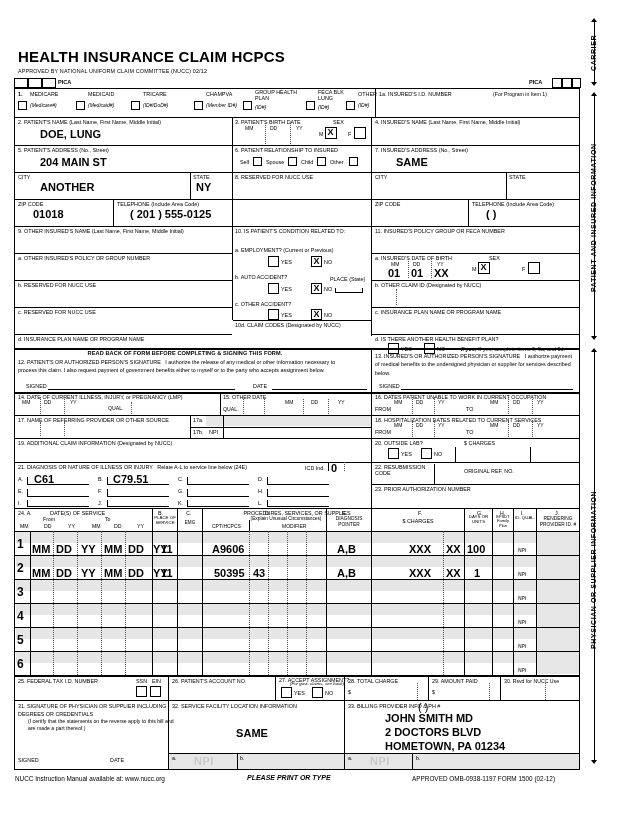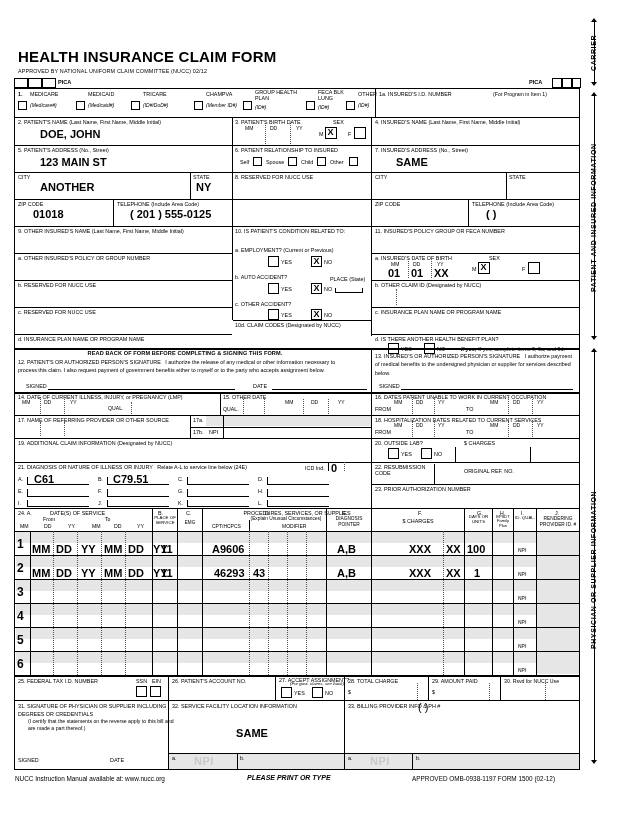--- a/index.html
+++ b/index.html
@@ -70,21 +70,21 @@
     position: absolute; font-size: 11px; font-weight: bold;
     color: #c9c9c9; letter-spacing: .5px;
   }
   .npi-sm { position: absolute; font-size: 5px; font-weight: bold; color:#555; }
 </style>
 </head>
 <body>
 
 <div class="page">
 
-  <div style="position:absolute;left:18px;top:48px;font-size:15px;font-weight:bold;letter-spacing:.2px;">HEALTH INSURANCE CLAIM FORM</div>
+  <div style="position:absolute;left:18px;top:48px;font-size:15px;font-weight:bold;letter-spacing:.2px;">HEALTH INSURANCE CLAIM HCPCS</div>
   <div style="position:absolute;left:18px;top:68px;font-size:5.4px;letter-spacing:.15px;">APPROVED BY NATIONAL UNIFORM CLAIM COMMITTEE (NUCC) 02/12</div>
 
   <div class="box" style="left:14px;top:78px;width:14px;height:10px;"></div>
   <div class="box" style="left:28px;top:78px;width:14px;height:10px;"></div>
   <div class="box" style="left:42px;top:78px;width:14px;height:10px;"></div>
   <div style="position:absolute;left:58px;top:79px;font-size:5.6px;font-weight:bold;">PICA</div>
 
   <div style="position:absolute;left:529px;top:79px;font-size:5.6px;font-weight:bold;">PICA</div>
   <div class="box" style="left:552px;top:78px;width:10px;height:10px;"></div>
   <div class="box" style="left:562px;top:78px;width:10px;height:10px;"></div>
@@ -141,21 +141,21 @@
   <div class="cb" style="left:346px;top:101px;"></div>
   <div style="position:absolute;left:358px;top:102px;font-size:5px;font-style:italic;">(ID#)</div>
 
   <div class="vl" style="left:375px;top:89px;width:1px;height:28px;"></div>
   <div style="position:absolute;left:379px;top:91px;font-size:5.4px;">1a. INSURED'S I.D. NUMBER</div>
   <div style="position:absolute;left:493px;top:91px;font-size:5.2px;">(For Program in Item 1)</div>
   <div class="val" style="position:absolute;left:382px;top:100px;"></div>
   <div class="hl" style="left:15px;top:117px;width:564px;height:1px;"></div>
 
   <div style="position:absolute;left:18px;top:119px;font-size:5.4px;">2. PATIENT'S NAME (Last Name, First Name, Middle Initial)</div>
-  <div class="val" style="position:absolute;left:40px;top:128px;">DOE, JOHN</div>
+  <div class="val" style="position:absolute;left:40px;top:128px;">DOE, LUNG</div>
   <div class="vl" style="left:232px;top:117px;width:1px;height:28px;"></div>
 
   <div style="position:absolute;left:235px;top:119px;font-size:5.4px;">3. PATIENT'S BIRTH DATE</div>
   <div style="position:absolute;left:245px;top:125px;font-size:5px;">MM</div>
   <div style="position:absolute;left:270px;top:125px;font-size:5px;">DD</div>
   <div style="position:absolute;left:296px;top:125px;font-size:5px;">YY</div>
   <div class="dot" style="left:265px;top:123px;height:21px;"></div>
   <div class="dot" style="left:290px;top:123px;height:21px;"></div>
   <div class="val" style="position:absolute;left:243px;top:132px;"></div>
   <div class="val" style="position:absolute;left:268px;top:132px;"></div>
@@ -165,21 +165,21 @@
   <div class="cb checked" style="left:325px;top:127px;width:12px;height:12px;"></div>
   <div style="position:absolute;left:348px;top:131px;font-size:5.4px;">F</div>
   <div class="cb" style="left:354px;top:127px;width:12px;height:12px;"></div>
 
   <div class="vl" style="left:371px;top:117px;width:1px;height:28px;"></div>
   <div style="position:absolute;left:375px;top:119px;font-size:5.4px;">4. INSURED'S NAME (Last Name, First Name, Middle Initial)</div>
   <div class="val" style="position:absolute;left:380px;top:128px;"></div>
   <div class="hl" style="left:15px;top:145px;width:564px;height:1px;"></div>
 
   <div style="position:absolute;left:18px;top:147px;font-size:5.4px;">5. PATIENT'S ADDRESS (No., Street)</div>
-  <div class="val" style="position:absolute;left:40px;top:156px;">123 MAIN ST</div>
+  <div class="val" style="position:absolute;left:40px;top:156px;">204 MAIN ST</div>
   <div class="vl" style="left:232px;top:145px;width:1px;height:27px;"></div>
 
   <div style="position:absolute;left:235px;top:147px;font-size:5.4px;">6. PATIENT RELATIONSHIP TO INSURED</div>
   <div style="position:absolute;left:240px;top:159px;font-size:5.4px;">Self</div>
   <div class="cb" style="left:253px;top:157px;"></div>
   <div style="position:absolute;left:266px;top:159px;font-size:5.4px;">Spouse</div>
   <div class="cb" style="left:288px;top:157px;"></div>
   <div style="position:absolute;left:301px;top:159px;font-size:5.4px;">Child</div>
   <div class="cb" style="left:317px;top:157px;"></div>
   <div style="position:absolute;left:330px;top:159px;font-size:5.4px;">Other</div>
@@ -613,21 +613,21 @@
     <div>
       <div style="position:absolute;left:17px;top:561px;font-size:12px;font-weight:bold;">2</div>
       <div class="val" style="position:absolute;left:32px;top:567px;">MM</div>
       <div class="val" style="position:absolute;left:56px;top:567px;">DD</div>
       <div class="val" style="position:absolute;left:81px;top:567px;">YY</div>
       <div class="val" style="position:absolute;left:104px;top:567px;">MM</div>
       <div class="val" style="position:absolute;left:128px;top:567px;">DD</div>
       <div class="val" style="position:absolute;left:153px;top:567px;">YY</div>
       <div class="val" style="position:absolute;left:161px;top:567px;">11</div>
       <div class="val" style="position:absolute;left:186px;top:567px;"></div>
-      <div class="val" style="position:absolute;left:214px;top:567px;">46293</div>
+      <div class="val" style="position:absolute;left:214px;top:567px;">50395</div>
       <div class="val" style="position:absolute;left:253px;top:567px;">43</div>
       <div class="val-s" style="position:absolute;left:272px;top:569px;"></div>
       <div class="val-s" style="position:absolute;left:291px;top:569px;"></div>
       <div class="val-s" style="position:absolute;left:310px;top:569px;"></div>
       <div class="val" style="position:absolute;left:337px;top:567px;">A,B</div>
       <div class="val" style="position:absolute;left:409px;top:567px;">XXX</div>
       <div class="val" style="position:absolute;left:446px;top:567px;">XX</div>
       <div class="val" style="position:absolute;left:474px;top:567px;">1</div>
       <div class="val-s" style="position:absolute;left:497px;top:569px;"></div>
       <div class="npi-sm" style="left:518px;top:571px;">NPI</div>
@@ -723,20 +723,25 @@
   <div style="position:absolute;left:110px;top:757px;font-size:5.4px;">DATE</div>
   <div class="val-s" style="position:absolute;left:130px;top:750px;"></div>
 
   <div class="vl" style="left:168px;top:700px;width:1px;height:70px;"></div>
   <div style="position:absolute;left:172px;top:703px;font-size:5.4px;">32. SERVICE FACILITY LOCATION INFORMATION</div>
   <div style="position:absolute;left:172px;top:727px;width:160px;text-align:center;font-size:11px;font-weight:bold;">SAME</div>
 
   <div class="vl" style="left:344px;top:700px;width:1px;height:70px;"></div>
   <div style="position:absolute;left:348px;top:703px;font-size:5.4px;">33. BILLING PROVIDER INFO &amp; PH #</div>
   <div style="position:absolute;left:418px;top:701px;font-size:11px;">(          )</div>
+  <div style="position:absolute;left:385px;top:712px;font-size:11px;font-weight:bold;line-height:1.25;">
+    <div>JOHN SMITH MD</div>
+    <div>2 DOCTORS BLVD</div>
+    <div>HOMETOWN, PA 01234</div>
+  </div>
 
   <div class="shade" style="left:169px;top:753px;width:410px;height:16px;"></div>
   <div class="hl" style="left:169px;top:753px;width:410px;height:1px;"></div>
   <div style="position:absolute;left:172px;top:755px;font-size:5.4px;">a.</div>
   <div class="npi-ghost" style="left:194px;top:755px;">NPI</div>
   <div class="val-s" style="position:absolute;left:182px;top:757px;"></div>
   <div class="vl" style="left:237px;top:753px;width:1px;height:16px;"></div>
   <div style="position:absolute;left:240px;top:755px;font-size:5.4px;">b.</div>
   <div class="val-s" style="position:absolute;left:250px;top:757px;"></div>
   <div class="vl" style="left:344px;top:753px;width:1px;height:16px;"></div>

